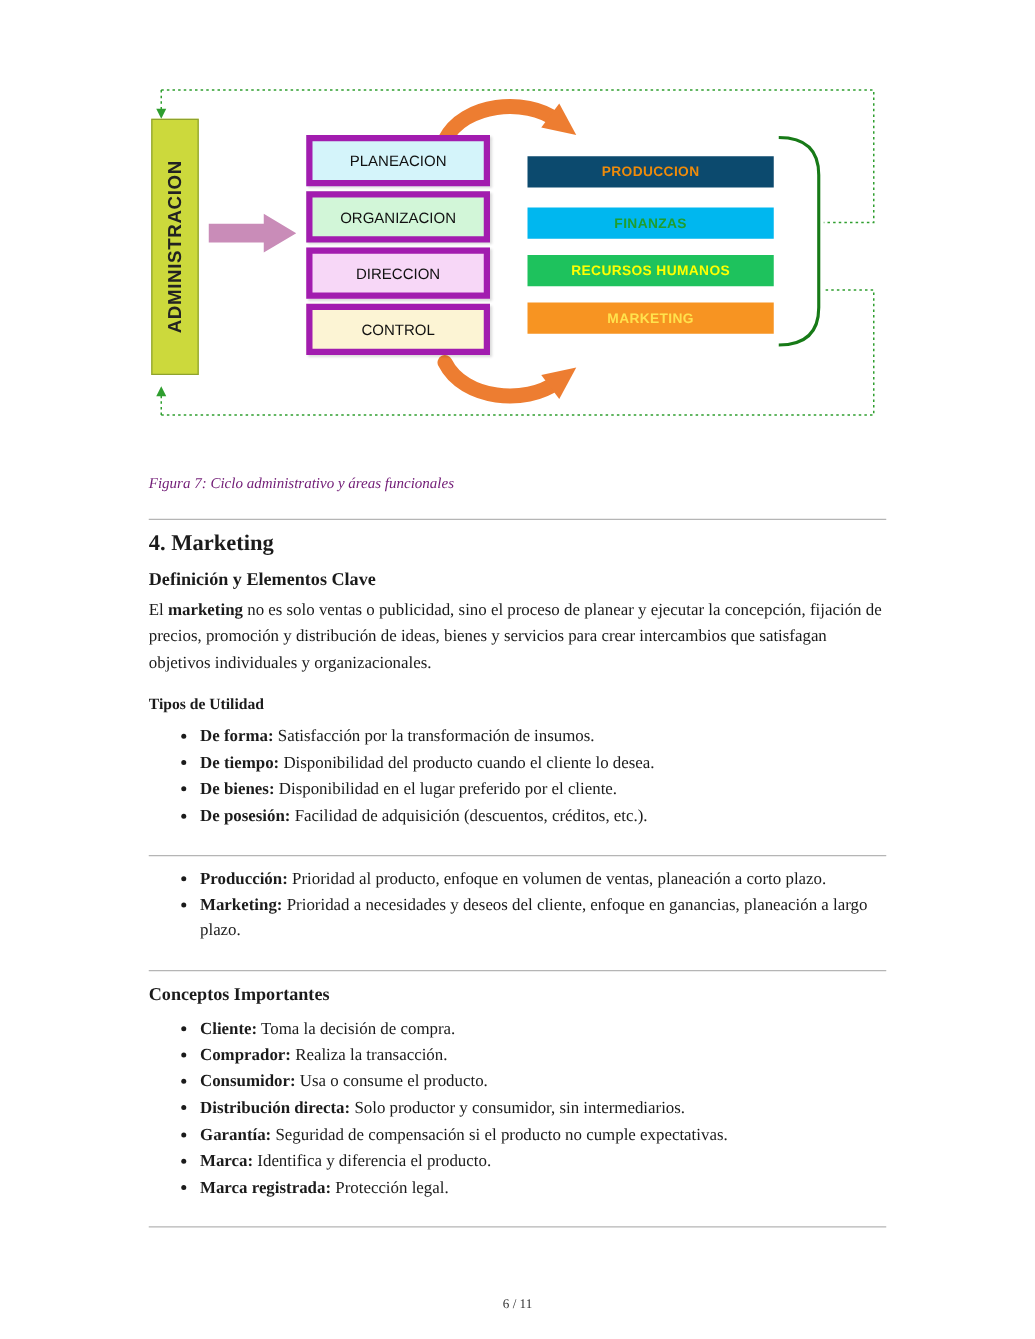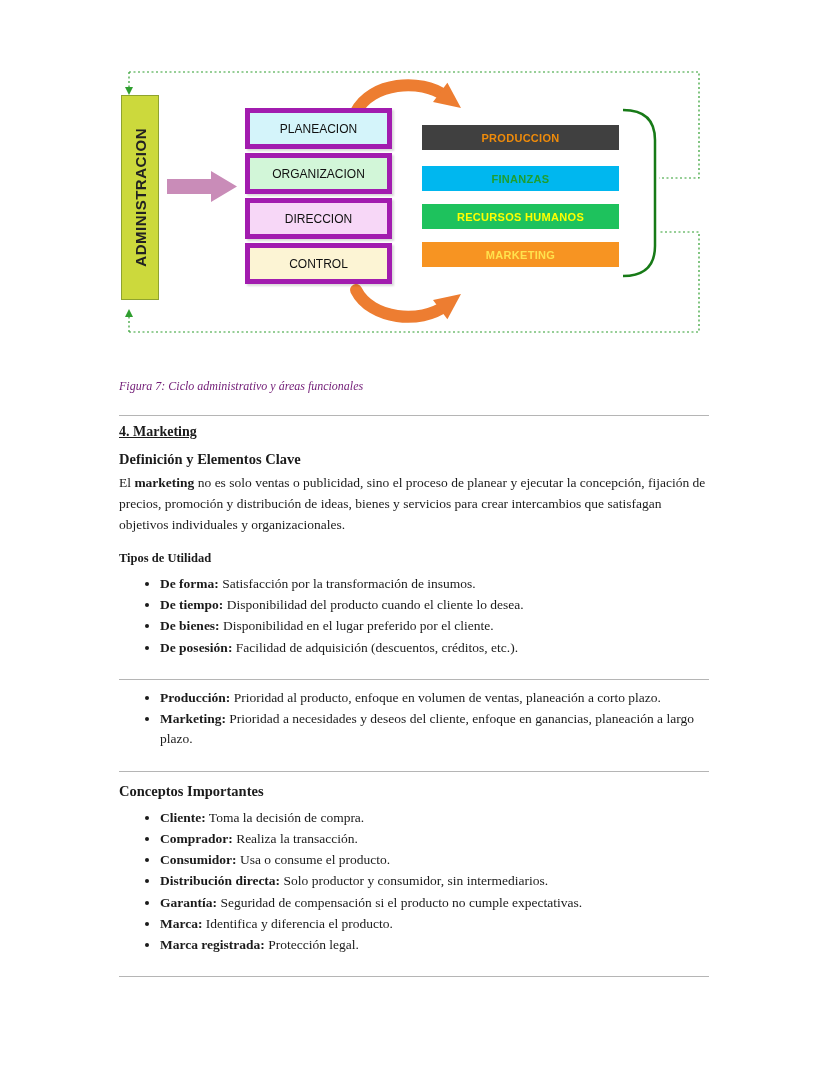--- a/index.html
+++ b/index.html
@@ -16,29 +16,29 @@
   .admin { left:2px; top:27px; width:38px; height:205px; background:#ccd93c; border:1px solid #8fa32e; }
   .admin span { writing-mode:vertical-rl; transform:rotate(180deg); font-weight:bold;
                 font-size:15px; letter-spacing:0.5px; color:#222; font-family:"Liberation Sans", sans-serif; }
   .pbox { left:126px; width:147px; height:41px; font-size:12px; color:#111;
           border:5px solid #a21caf; box-shadow:1.5px 1.5px 2px rgba(0,0,0,0.15); }
   .p0 { top:40px;  background:#d4f4fa; }
   .p1 { top:85px;  background:#d2f6d8; }
   .p2 { top:130px; background:#f7d7f7; }
   .p3 { top:175px; background:#fcf4d4; }
   .abox { left:303px; width:197px; height:25px; font-size:11px; font-weight:bold; letter-spacing:0.3px; }
-  .a0 { top:57px;  background:#404040; color:#ef8b0a; }
+  .a0 { top:57px;  background:#0c4a6e; color:#ef8b0a; }
   .a1 { top:98px;  background:#00b7ef; color:#1f9e2e; }
   .a2 { top:136px; background:#1ec25d; color:#ffff00; }
   .a3 { top:174px; background:#f79422; color:#ffe24d; }
 
   
   .caption { margin-top:36px; font-style:italic; font-size:12px; color:#701a75; }
   .hr { border-top:1px solid #b5b5b5; margin:21px 0 8px; }
-  h2.sec { font-size:14px; margin:4px 0 4px;text-decoration:underline; }
+  h2.sec { font-size:18px; margin:4px 0 4px; }
   h3.sub { font-size:14.5px; margin:11px 0 5px; }
   h4.minor { font-size:12.5px; margin:15px 0 3px; }
   p.bodytext { font-size:13.5px; line-height:1.55; }
   ul.blist { margin:8px 0 4px; padding-left:41px; font-size:13.5px; line-height:1.5; }
   ul.blist li { margin:1px 0; }
   .footer { position:absolute; bottom:22px; left:0; width:100%; text-align:center;
             font-size:10.5px; color:#333; }
 </style>
 </head>
 <body>
@@ -121,13 +121,14 @@
       <li><b>Distribución directa:</b><span> Solo productor y consumidor, sin intermediarios.</span></li>
       <li><b>Garantía:</b><span> Seguridad de compensación si el producto no cumple expectativas.</span></li>
       <li><b>Marca:</b><span> Identifica y diferencia el producto.</span></li>
       <li><b>Marca registrada:</b><span> Protección legal.</span></li>
     </ul>
 
     <div class="hr"></div>
 
   </div>
 
+  <div class="footer">6 / 11</div>
 </div>
 
 </body></html>

